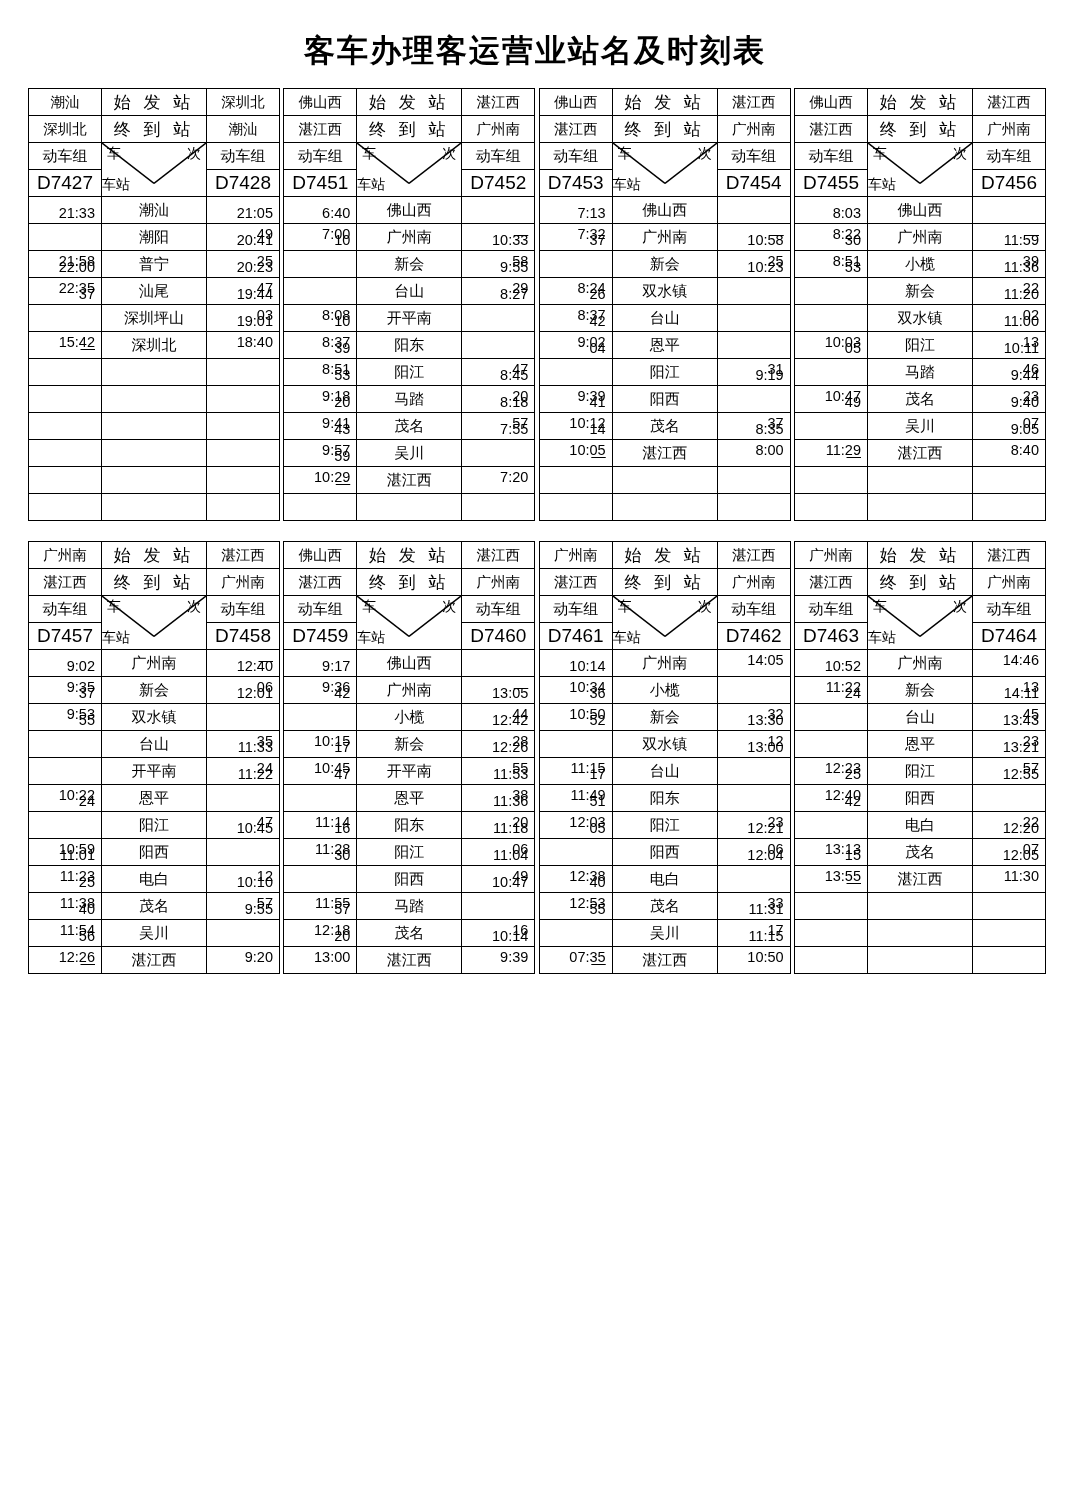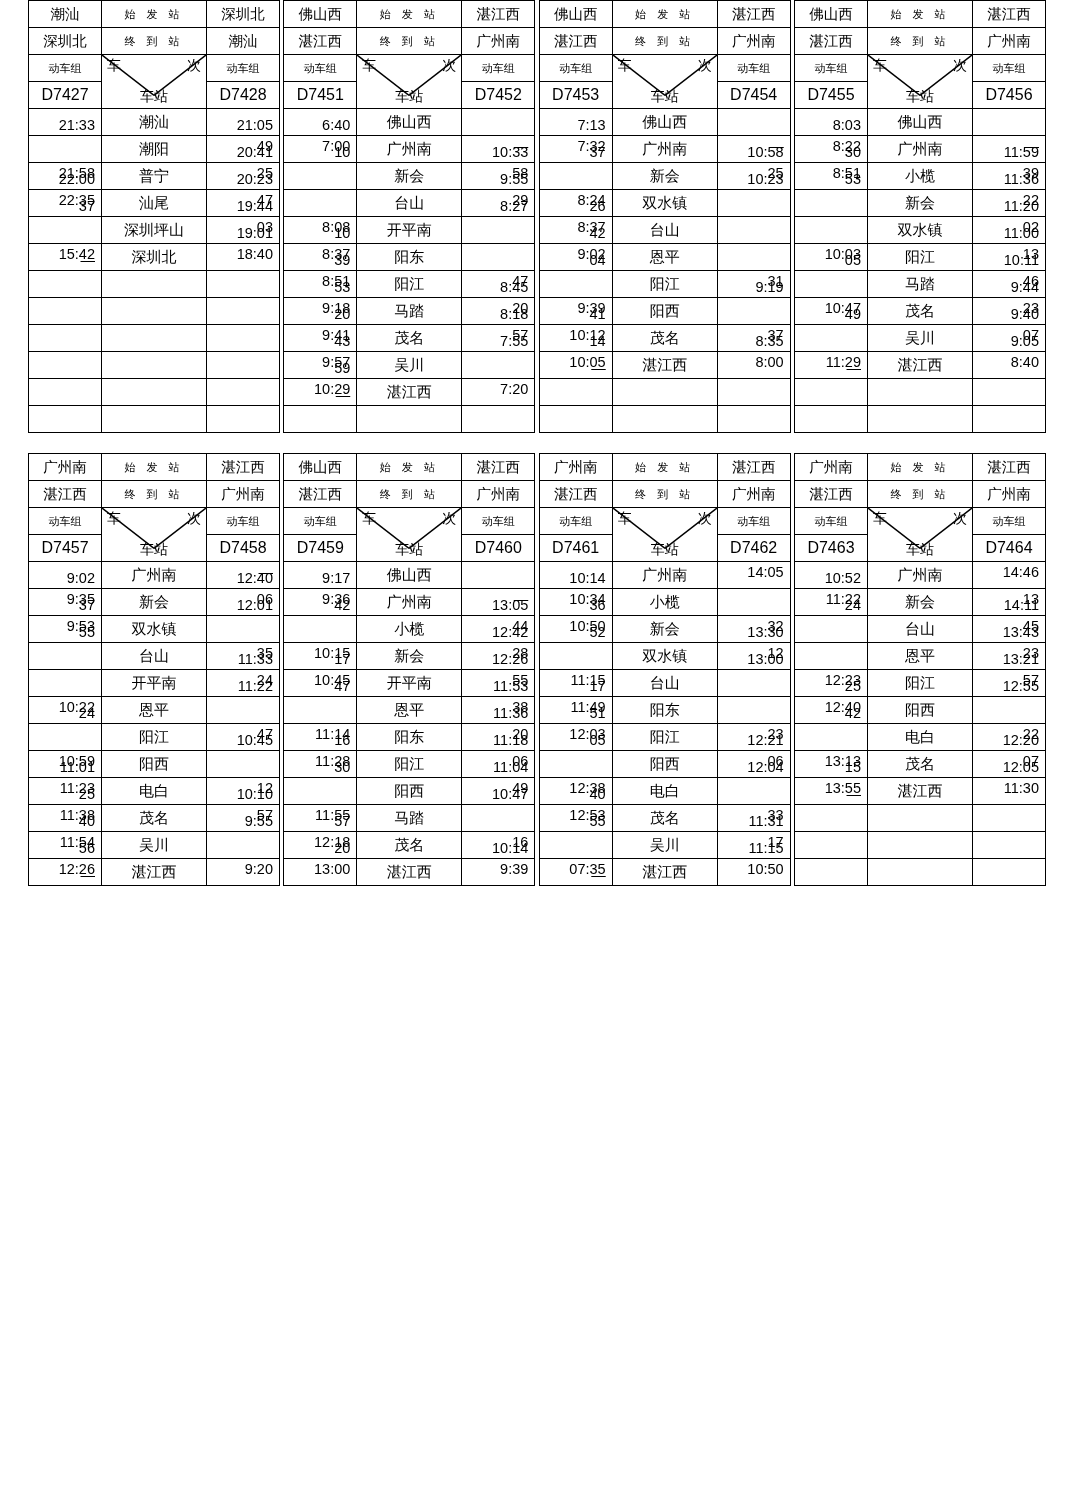--- a/index.html
+++ b/index.html
@@ -54,29 +54,29 @@
     font-family: "Liberation Sans", sans-serif;
   }
   .c-side { width: 72px; }
   .c-mid  { width: 104px; }
 
   .hd-cell {
     font-size: 14.5px;
     height: 24px;
   }
   .hd-mid-spaced {
-    font-size: 11px;
+    font-size: 17px;
     letter-spacing: 4px;
   }
   .train-type {
-    font-size: 11px;
+    font-size: 15px;
     height: 24px;
   }
   .train-no {
-    font-size: 16px;
+    font-size: 19px;
     height: 25px;
     font-family: "Liberation Sans", sans-serif;
   }
   
   .diag {
     position: relative;
     height: 50px;
     padding: 0;
   }
   .diag .lbl-left {
@@ -90,21 +90,21 @@
     right: 5px;
     top: 2px;
     font-size: 14px;
   }
   .diag .lbl-bottom {
     position: absolute;
     left: 0;
     right: 0;
     bottom: 2px;
     font-size: 14px;
-    text-align: center;
+    text-align: left;
   }
   .diag svg {
     position: absolute;
     left: 0; top: 0;
     width: 100%;
     height: 100%;
   }
   
   .rowcell {
     position: relative;
@@ -126,20 +126,21 @@
   .left .t-bot  { right: 6px; }
   .station {
     font-size: 15px;
     height: 45px;
   }
 </style>
 </head>
 <body>
 
 <div class="page">
+  <div class="page-title">客车办理客运营业站名及时刻表</div>
   <div class="grid" id="grid">
       <div class="block">
         <table class="tt">
           <tbody>
             <tr>
               <td class="c-side hd-cell">潮汕</td>
               <td class="c-mid hd-cell hd-mid-spaced">始 发 站</td>
               <td class="c-side hd-cell">深圳北</td>
             </tr>
             <tr>

